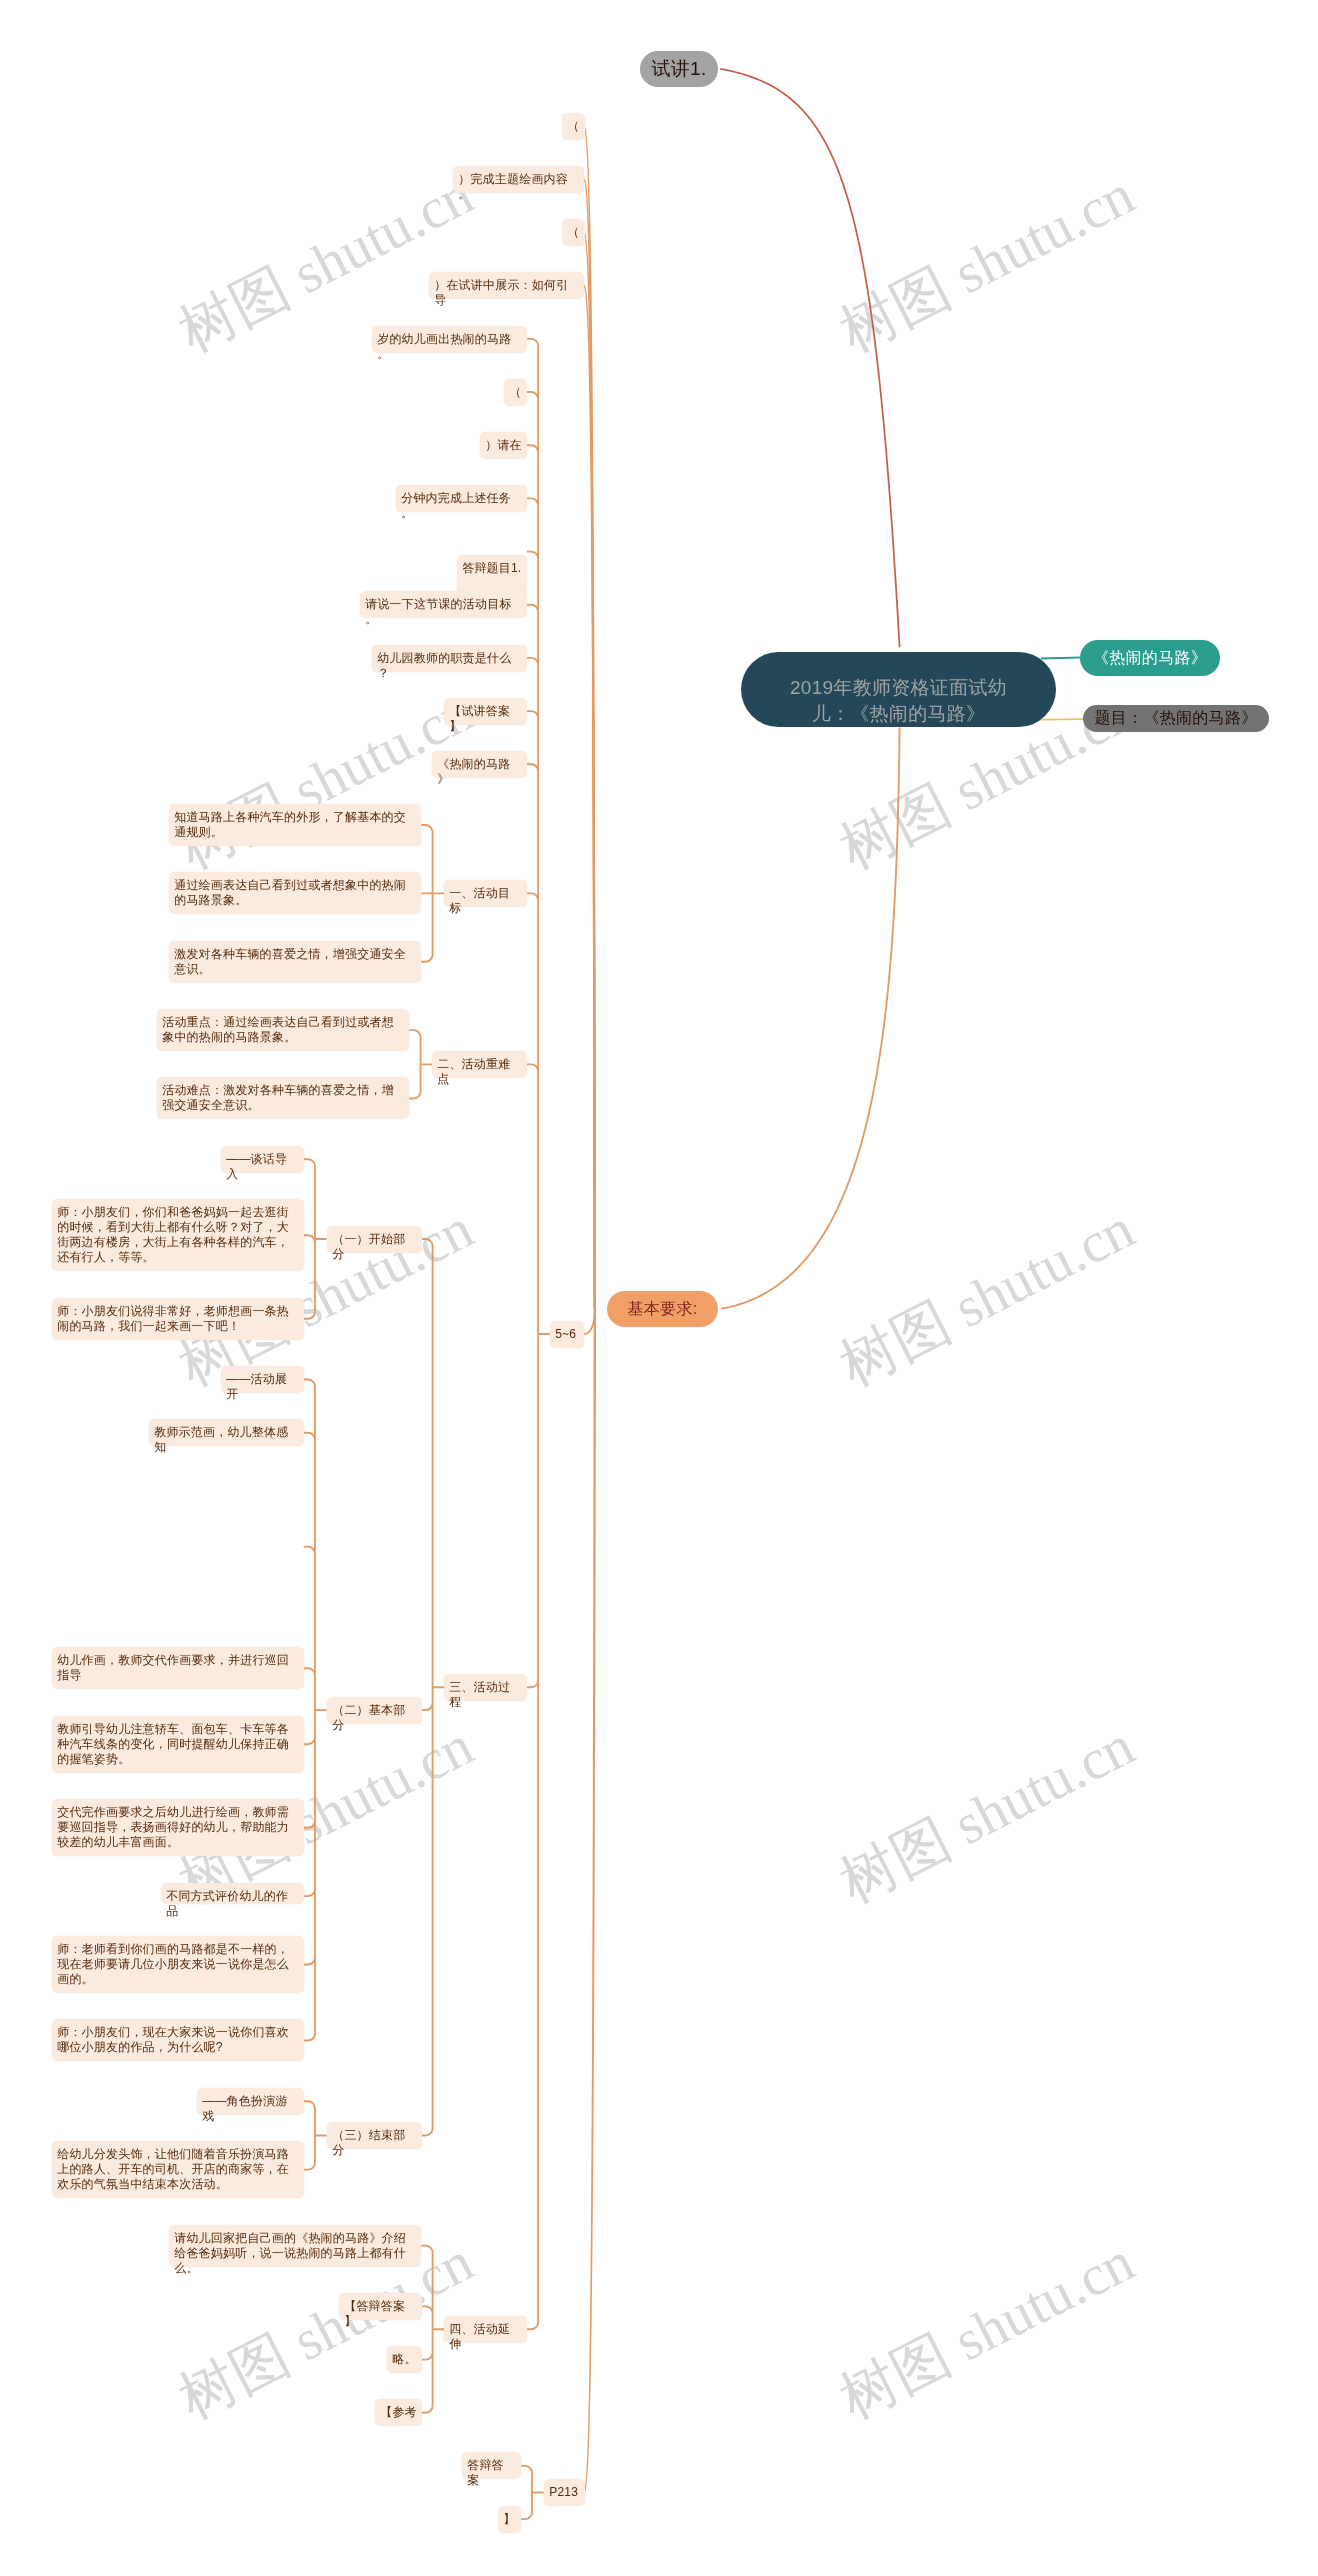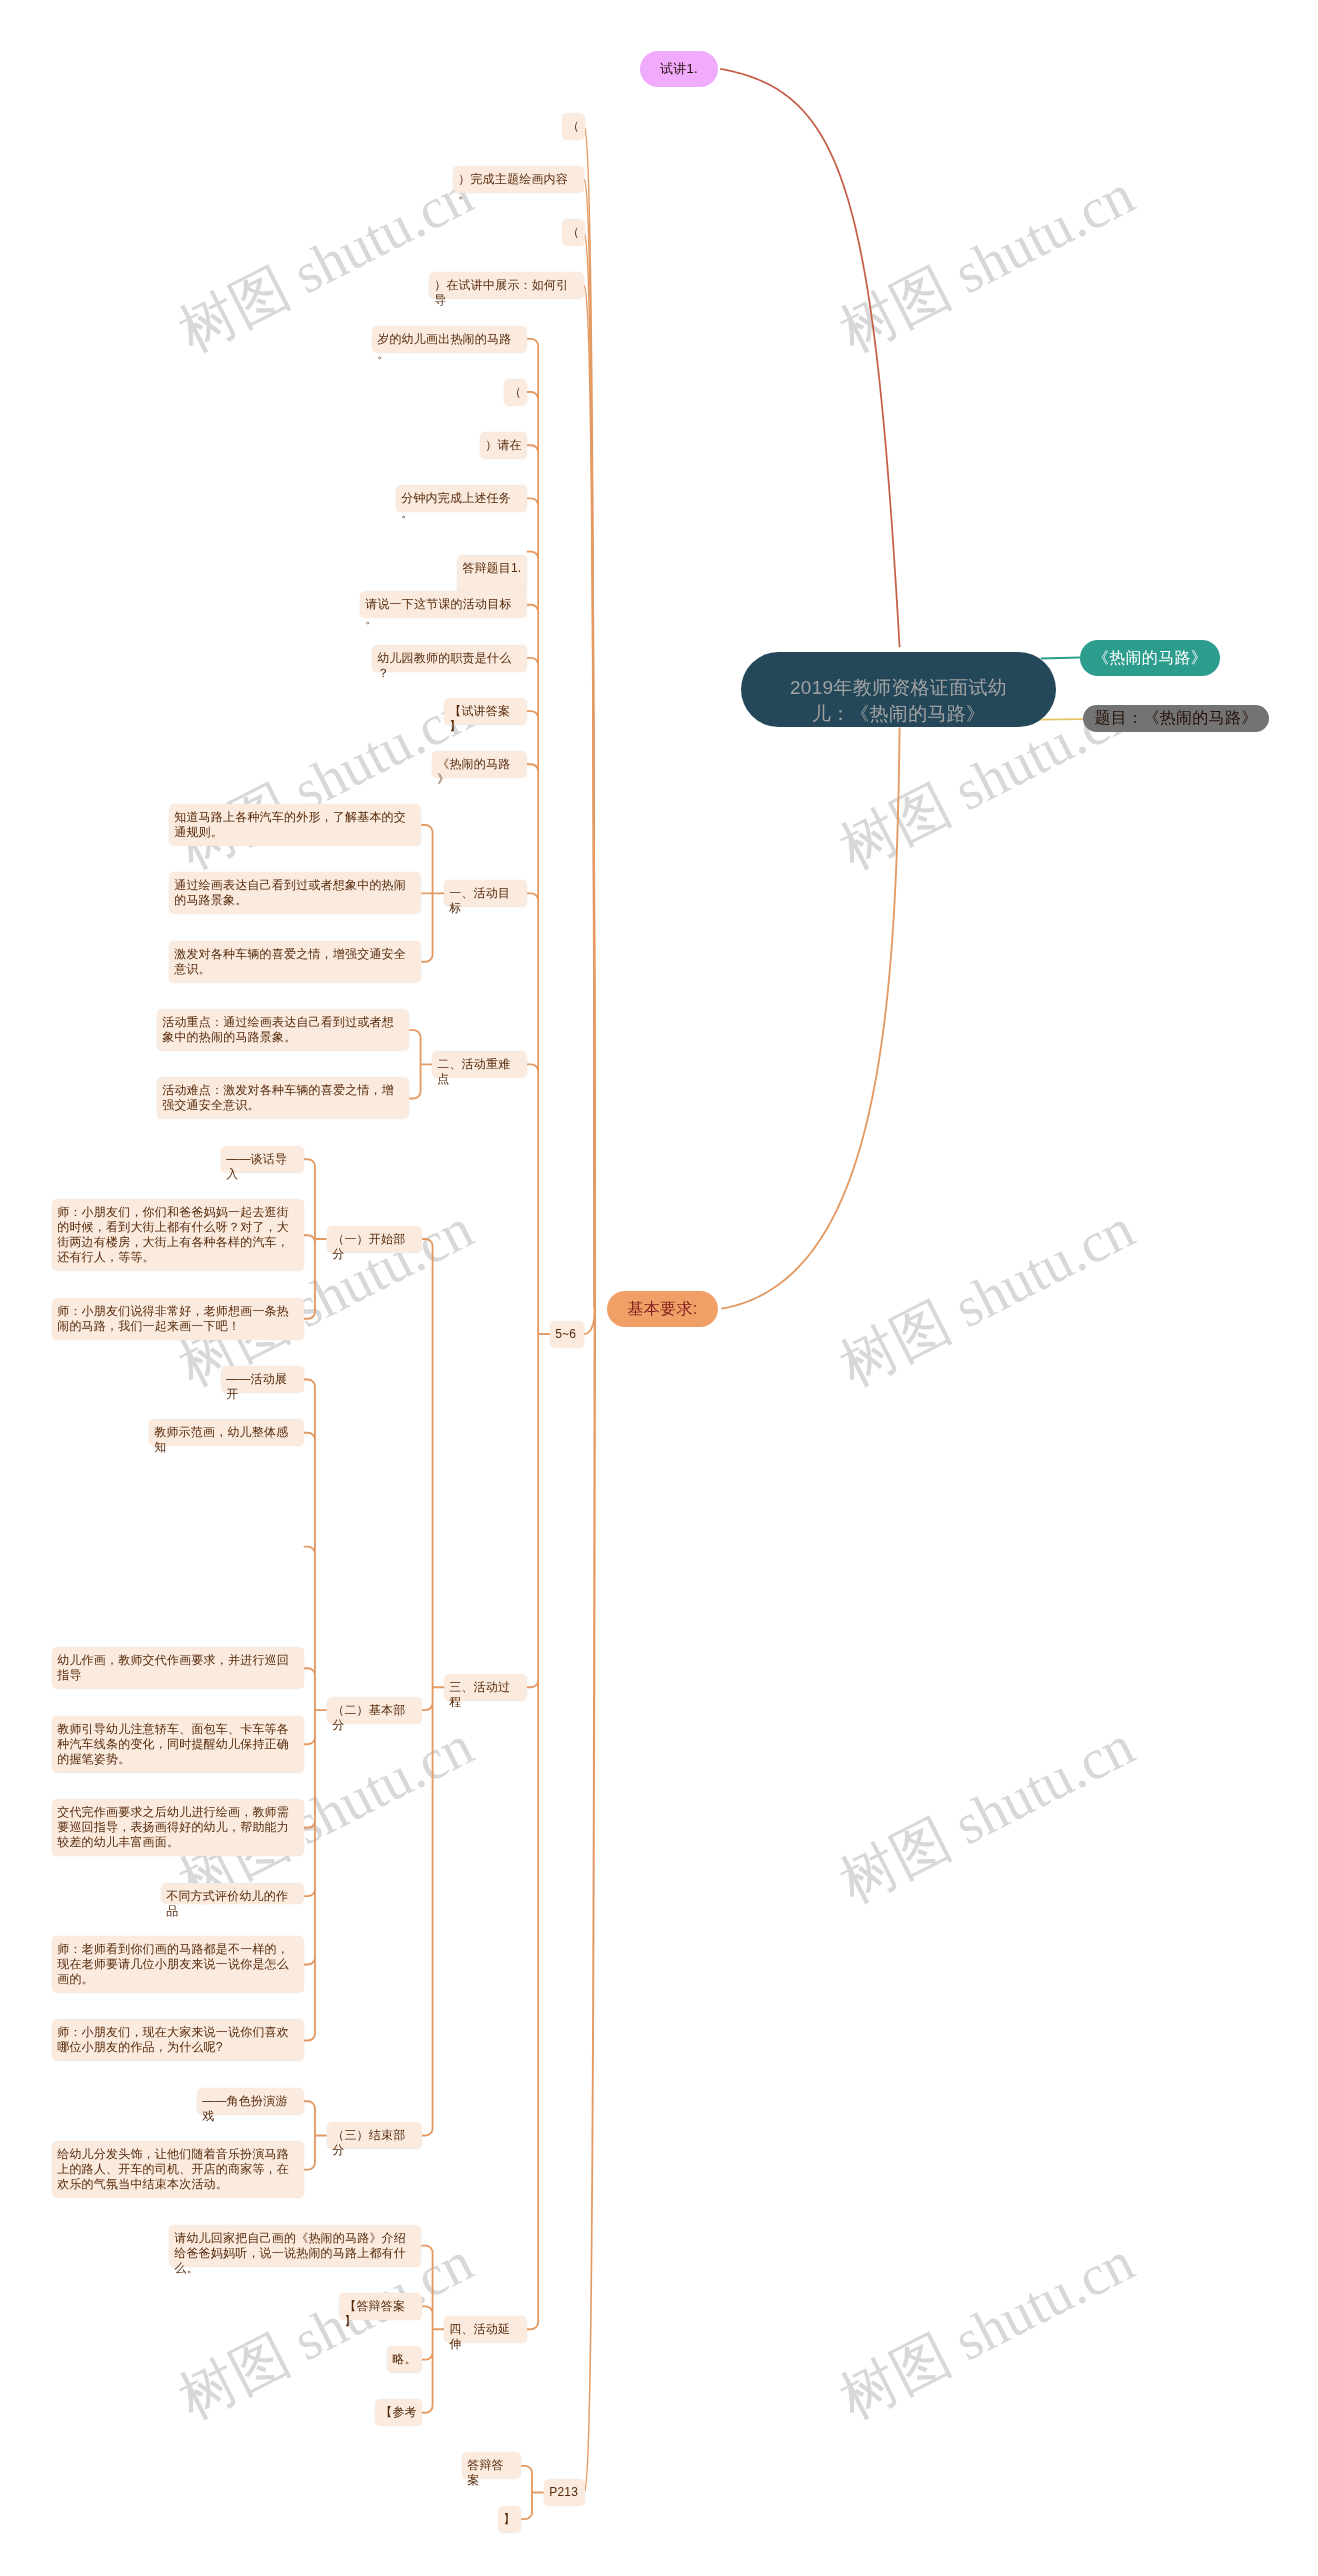--- a/index.html
+++ b/index.html
@@ -12,21 +12,21 @@
       transform-origin:0 0;}
   svg.links{position:absolute;left:0;top:0;width:1319px;height:2584px;}
   .node{position:absolute;box-sizing:border-box;background:#FBEADE;color:#54290A;
         border-radius:5.2px;font-size:12px;letter-spacing:0.2px;line-height:15px;
         padding:5.7px 5.2px;word-break:break-all;line-break:anywhere;white-space:normal;
         box-shadow:0 0 0 0.5px rgba(170,150,140,0.10);}
   .pill{position:absolute;box-sizing:border-box;display:flex;align-items:center;
         justify-content:center;text-align:center;letter-spacing:0.3px;}
   .nd-root{background:#24485A;color:#a3a3a3;font-size:19px;line-height:26px;align-items:flex-end;}
   .nd-root>span{display:block;width:238px;text-align:center;}
-  .nd-trial{background:#f0abfc;color:#241008;font-size:13px;}
+  .nd-trial{background:#a3a3a3;color:#241008;font-size:19px;}
   .nd-req{background:#F0A066;color:#7f1d1d;font-size:16px;}
   .nd-topic{background:#2C9C8D;color:#fff;font-size:16px;}
   .nd-subject{background:#737373;color:#241008;font-size:16px;}
 </style>
 </head>
 <body>
 
 <div id="stage">
 <div id="watermarks">
       <div class="wm" style="left: 166px; top: 302px;">树图 shutu.cn</div>

